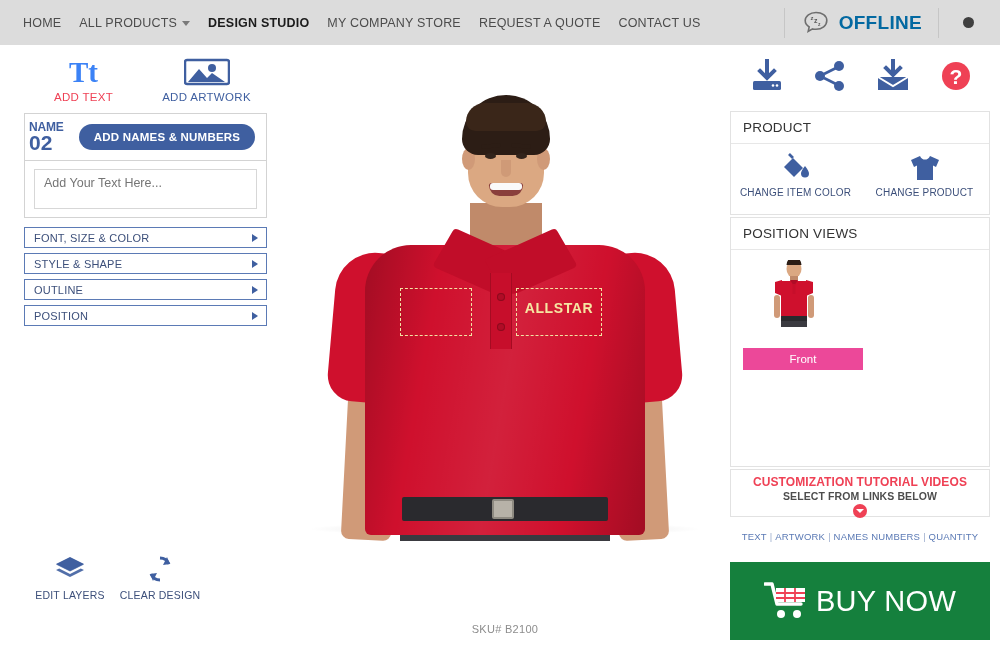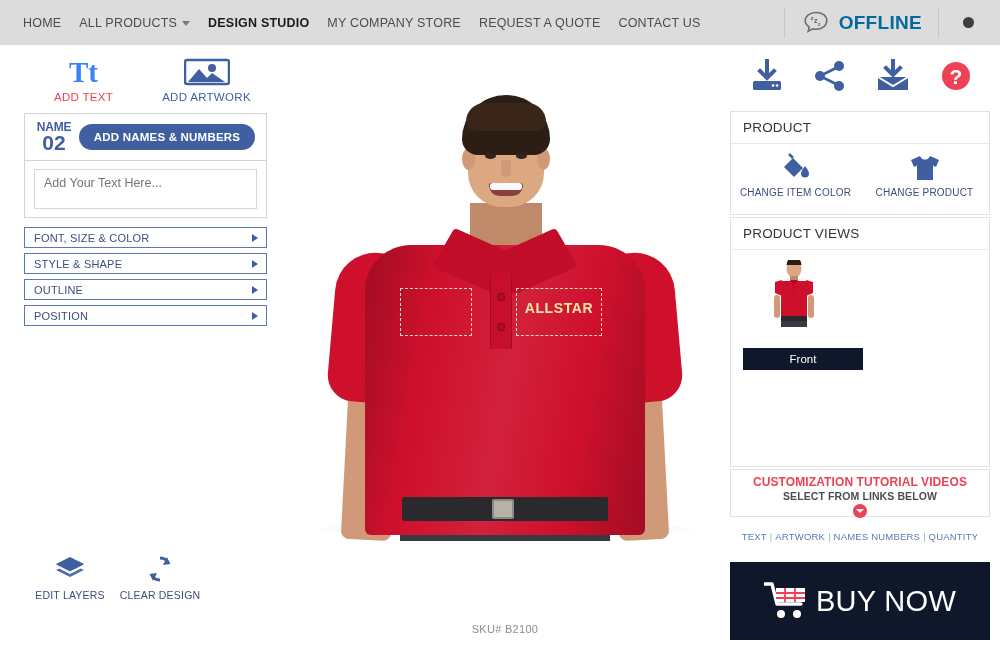--- a/index.html
+++ b/index.html
@@ -52,21 +52,21 @@
   .tool-cap { font-size: 11.5px; letter-spacing: .3px; margin-top: 4px; display:block; }
   .cap-red { color: #ef4155; }
   .cap-blue { color: #3f5fa0; }
   .art-icon { height: 30px; display: flex; align-items: center; justify-content: center; }
 
   .names-card {
     position: absolute; left: 24px; top: 68px; width: 243px; height: 48px;
     border: 1px solid #d3d3d3; background: #fff; display: flex; align-items: center;
   }
   .name00 {
-    width: 54px; text-align: center; color: #3f5fa0; line-height: 1; padding-left: 4px;
+    width: 54px; color: #3f5fa0; line-height: 1; padding-left: 4px;
   }
   .name00 .n1 { font-size: 12px; font-weight: bold; letter-spacing: -.2px; display:block; }
   .name00 .n2 { font-size: 21px; font-weight: bold; display:block; margin-top: -1px; }
   .names-btn {
     flex: 1; margin-right: 11px; height: 26px; border-radius: 13px;
     background: #3f5fa0; color: #fff; font-size: 11.5px; font-weight: bold;
     display: flex; align-items: center; justify-content: center; cursor: pointer;
     letter-spacing: .2px;
   }
 
@@ -228,21 +228,21 @@
   .pa-icon { height: 32px; display: flex; align-items: center; justify-content: center; }
   .pa-cap { font-size: 10px; color: #3c4f7a; letter-spacing: .2px; display: block; margin-top: 3px; }
 
   .views-card { top: 172px; height: 250px; }
   .thumb-area { position: relative; height: 216px; }
   .thumb {
     position: absolute; left: 32px; top: 10px; width: 62px; height: 82px;
   }
   .view-btn {
     position: absolute; left: 12px; top: 98px; width: 120px; height: 22px;
-    background: #0f172a; color: #fff; font-size: 11.5px;
+    background: #ec4899; color: #fff; font-size: 11.5px;
     display: flex; align-items: center; justify-content: center; cursor: pointer;
   }
 
   .tut-card {
     top: 424px; height: 48px; border: 1px solid #e2e2e2; text-align: center;
     padding-top: 5px;
   }
   .tut-t1 { font-size: 12px; font-weight: bold; color: #ef4155; letter-spacing: .1px; }
   .tut-t2 { font-size: 10.5px; font-weight: bold; color: #4d4d4d; letter-spacing: .1px; margin-top: 1px;}
   .tut-chev {
@@ -253,21 +253,21 @@
 
   .links-row {
     position: absolute; left: 10px; top: 486px; width: 260px;
     display: flex; align-items: center; justify-content: center; gap: 3px;
   }
   .lk { font-size: 9.5px; color: #5b7ab5; letter-spacing: .2px; cursor: pointer; }
   .lk-sep { font-size: 9.5px; color: #9fb0cf; }
 
   .buy-btn {
     position: absolute; left: 10px; top: 517px; width: 260px; height: 78px;
-    background: #0f172a; display: flex; align-items: center; justify-content: center;
+    background: #15803d; display: flex; align-items: center; justify-content: center;
     gap: 4px; cursor: pointer;
   }
   .buy-label { color: #fff; font-size: 29px; letter-spacing: .3px; }
 </style>
 </head>
 <body>
 
 <div class="topnav">
   <div class="nav-links">
     <span class="nav-link">HOME</span>
@@ -459,21 +459,21 @@
           <svg width="34" height="32" viewBox="0 0 34 32">
             <path d="M12 4L3 8l3 7 3-1.5V28h16V13.5L28 15l3-7-9-4c-1.2 2.6-3 3.6-5 3.6S13.2 6.6 12 4z" fill="#3f5fa0"></path>
           </svg>
         </div>
         <span class="pa-cap">CHANGE PRODUCT</span>
       </div>
     </div>
   </div>
 
   <div class="card views-card">
-    <div class="card-head">PRODUCT VIEWS</div>
+    <div class="card-head">POSITION VIEWS</div>
     <div class="thumb-area">
       <svg class="thumb" viewBox="0 0 62 82">
         <rect width="62" height="82" fill="#fff"></rect>
         <ellipse cx="31" cy="9" rx="7.5" ry="9" fill="#dba882"></ellipse>
         <path d="M23.5 5a7.5 8 0 0 1 15 0z" fill="#2c1d15"></path>
         <rect x="27" y="16" width="8" height="6" fill="#c08a6a"></rect>
         <path d="M18 21h26v36H18z" fill="#cf102d"></path>
         <path d="M12 22l7-2v16l-7-3z" fill="#cf102d"></path>
         <path d="M50 22l-7-2v16l7-3z" fill="#cf102d"></path>
         <path d="M27 20l4 6 4-6z" fill="#b00c26"></path>

